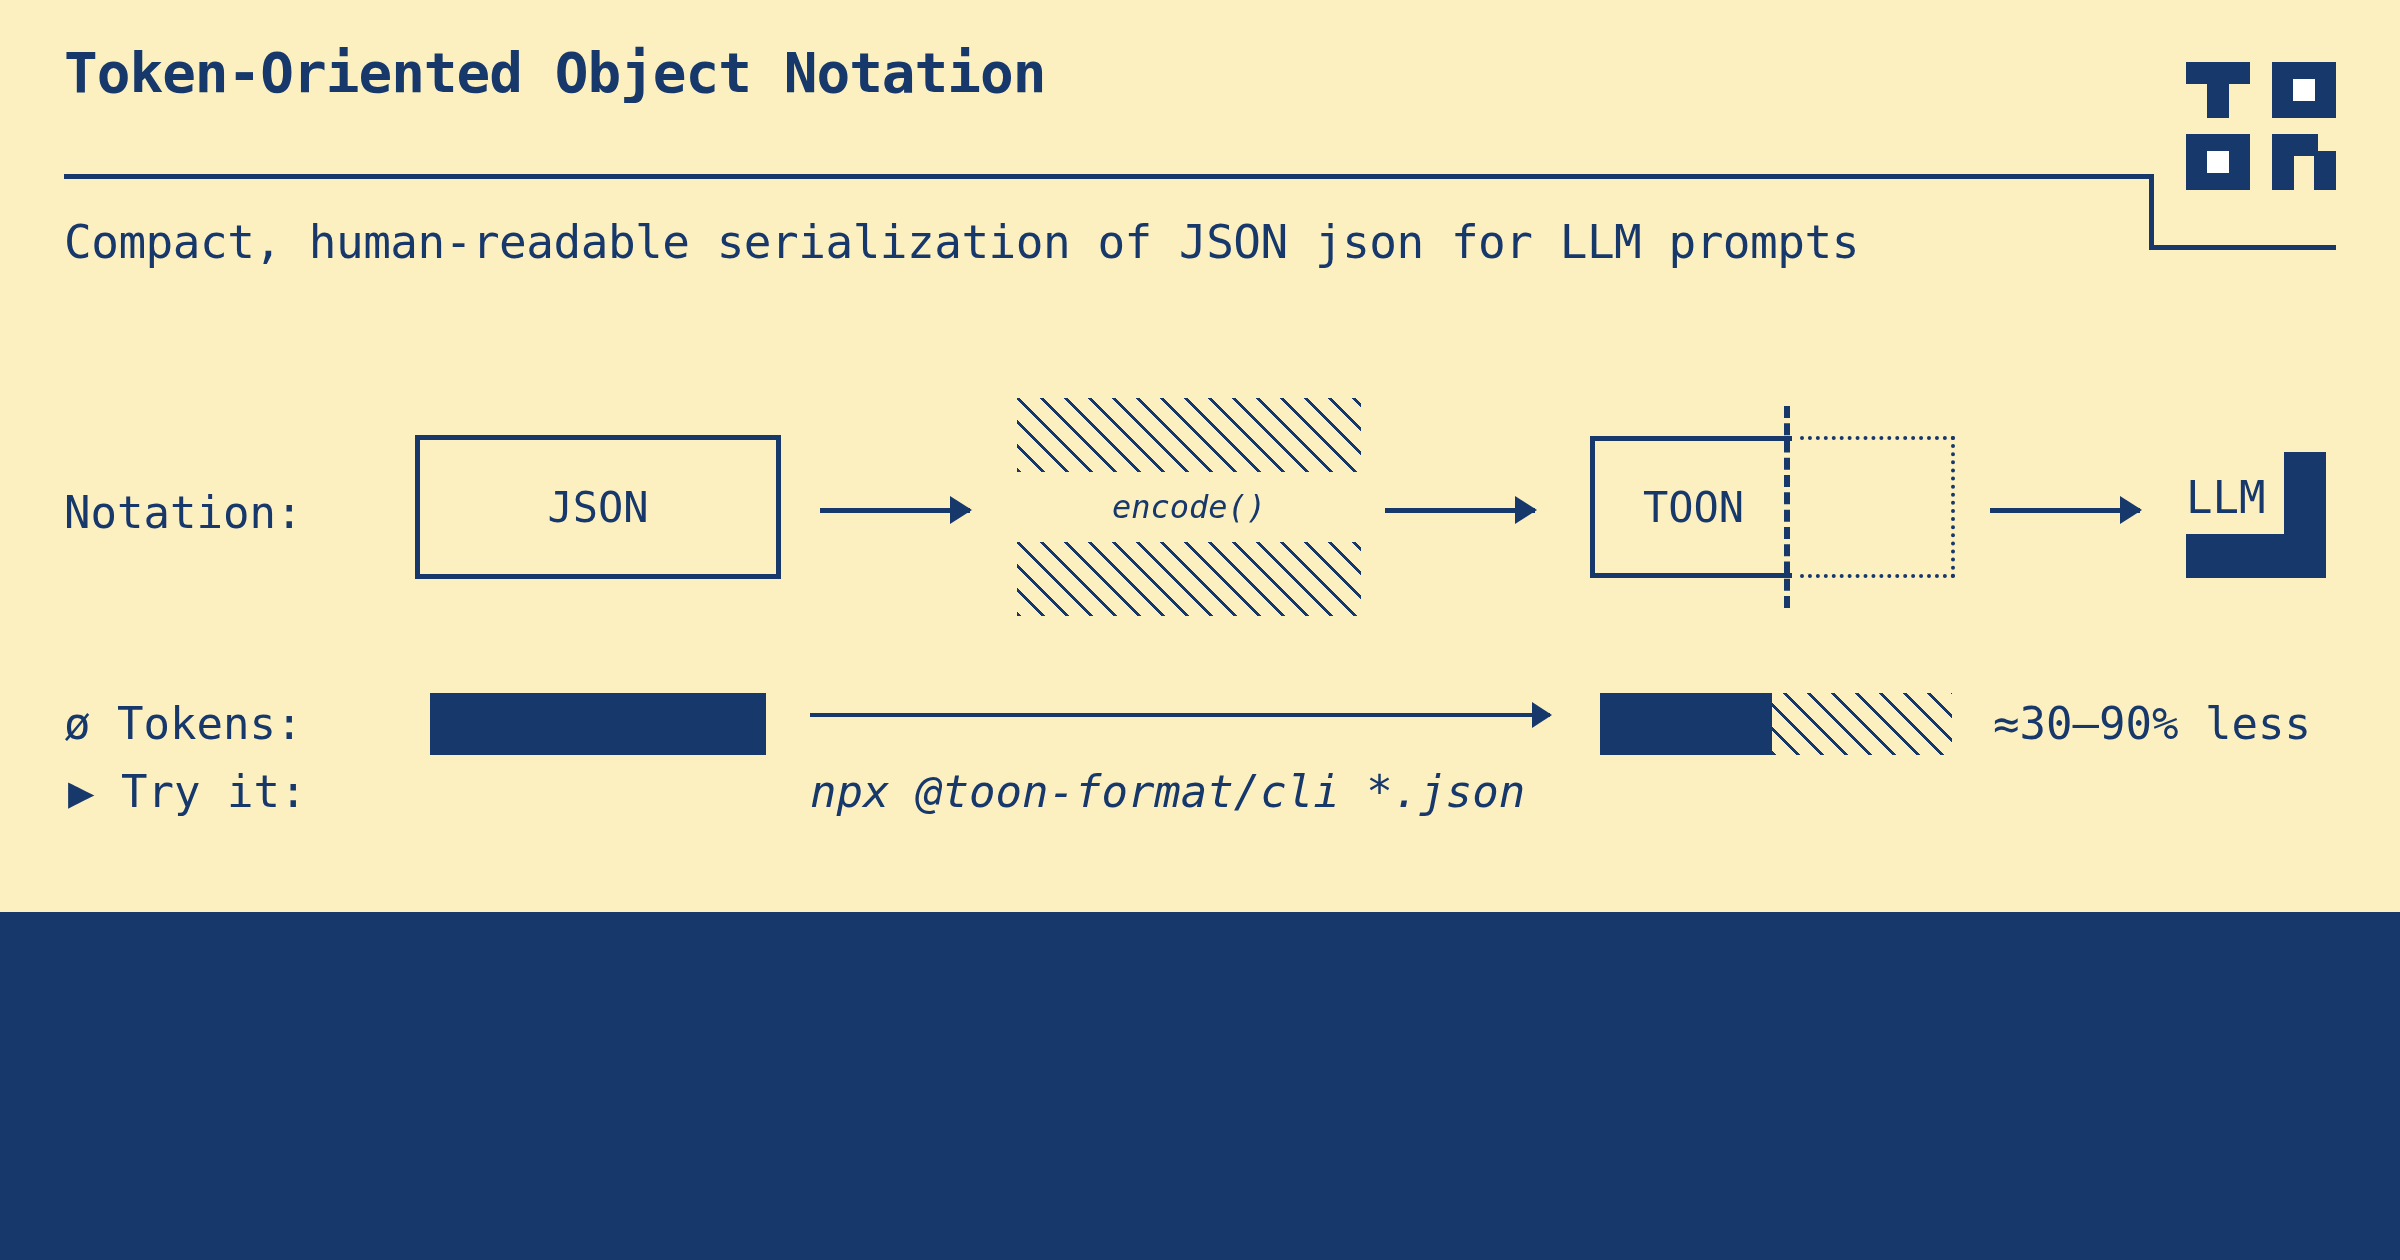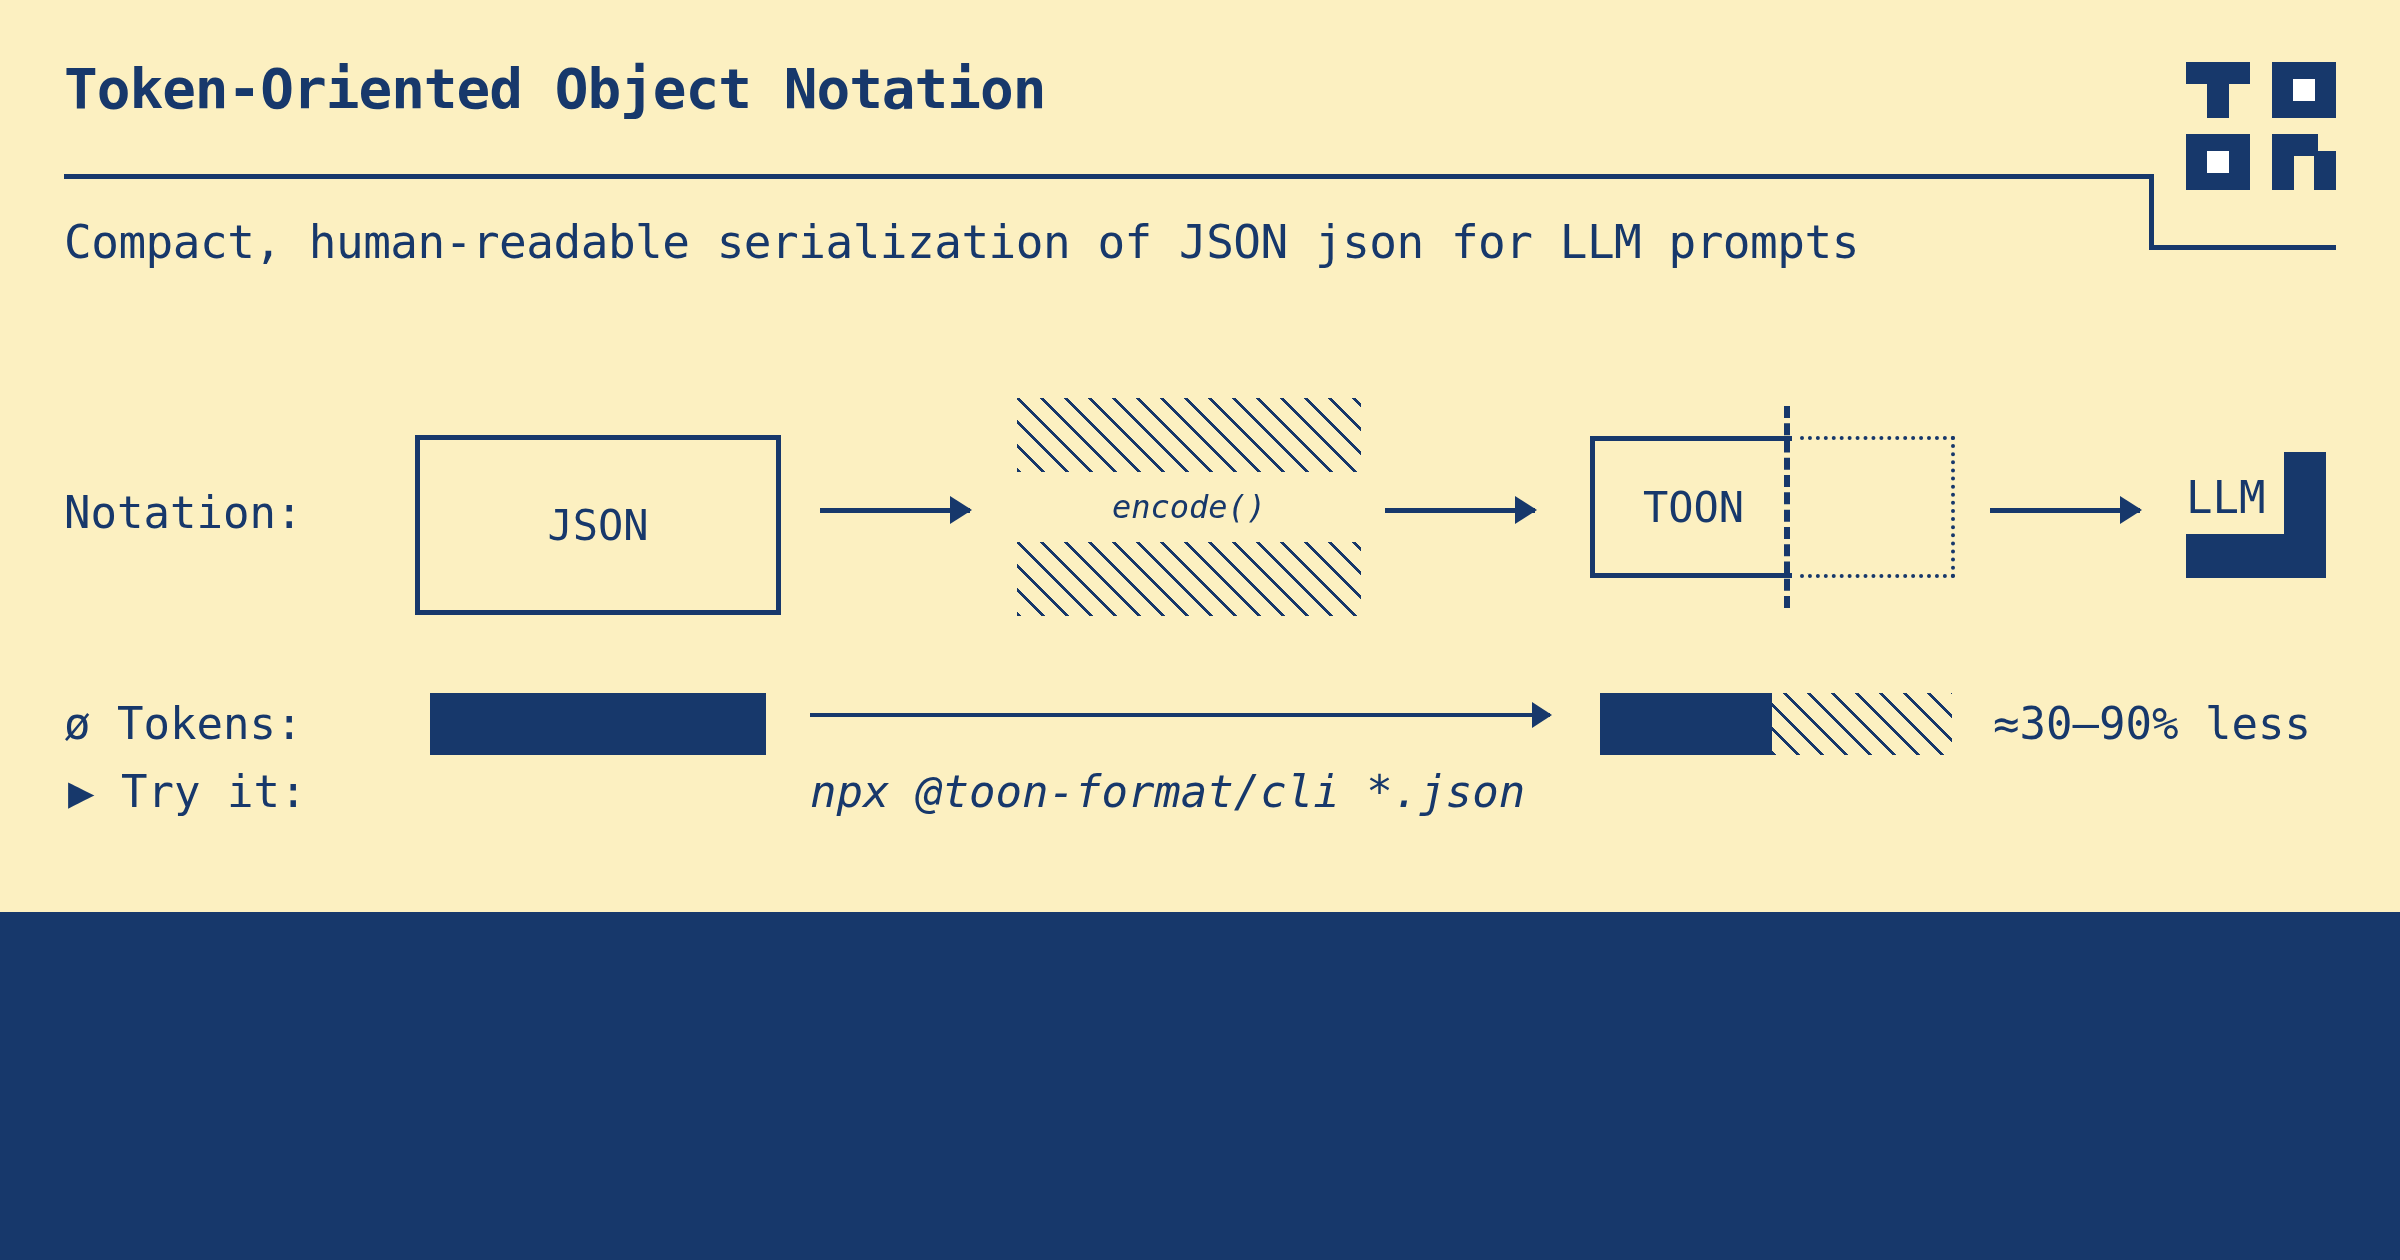--- a/index.html
+++ b/index.html
@@ -8,21 +8,21 @@
     background:#FCF0C1;
     font-family:"DejaVu Sans Mono","Liberation Mono",monospace;
     color:#17386B;
     overflow:hidden;
     position:relative;
   }
   .stage{position:absolute;inset:0;}
 
   
   .title{
-    position:absolute;left:64px;top:56px;
+    position:absolute;left:64px;top:40px;
     font-size:56px;font-weight:bold;letter-spacing:-1px;
     white-space:nowrap;
   }
   .rule-left{
     position:absolute;left:64px;top:174px;width:2090px;height:5px;
     background:#17386B;
   }
   .rule-drop{
     position:absolute;left:2149px;top:174px;width:5px;height:76px;
     background:#17386B;
@@ -47,21 +47,21 @@
   .g-t-stem{position:absolute;left:21px;top:0;width:22px;height:56px;background:#17386B;}
   .g-o-out{position:absolute;left:0;top:0;width:64px;height:56px;background:#17386B;}
   .g-o-in{position:absolute;left:21px;top:17px;width:22px;height:22px;background:#FFFFFF;}
   .g-n-l{position:absolute;left:0;top:0;width:22px;height:56px;background:#17386B;}
   .g-n-top{position:absolute;left:0;top:0;width:46px;height:22px;background:#17386B;}
   .g-n-r{position:absolute;left:42px;top:17px;width:22px;height:39px;background:#17386B;}
 
   
   .wf-label{position:absolute;left:64px;top:487px;font-size:44px;white-space:nowrap;}
   .box-json{
-    position:absolute;left:415px;top:435px;width:366px;height:180px;
+    position:absolute;left:415px;top:435px;width:366px;height:144px;
     border:5px solid #17386B;box-sizing:border-box;
     display:flex;align-items:center;justify-content:center;
     font-size:42px;
   }
   .arrow{
     position:absolute;height:5px;background:#17386B;
   }
   .arrow::after{
     content:"";position:absolute;right:-2px;top:-12px;
     width:0;height:0;

